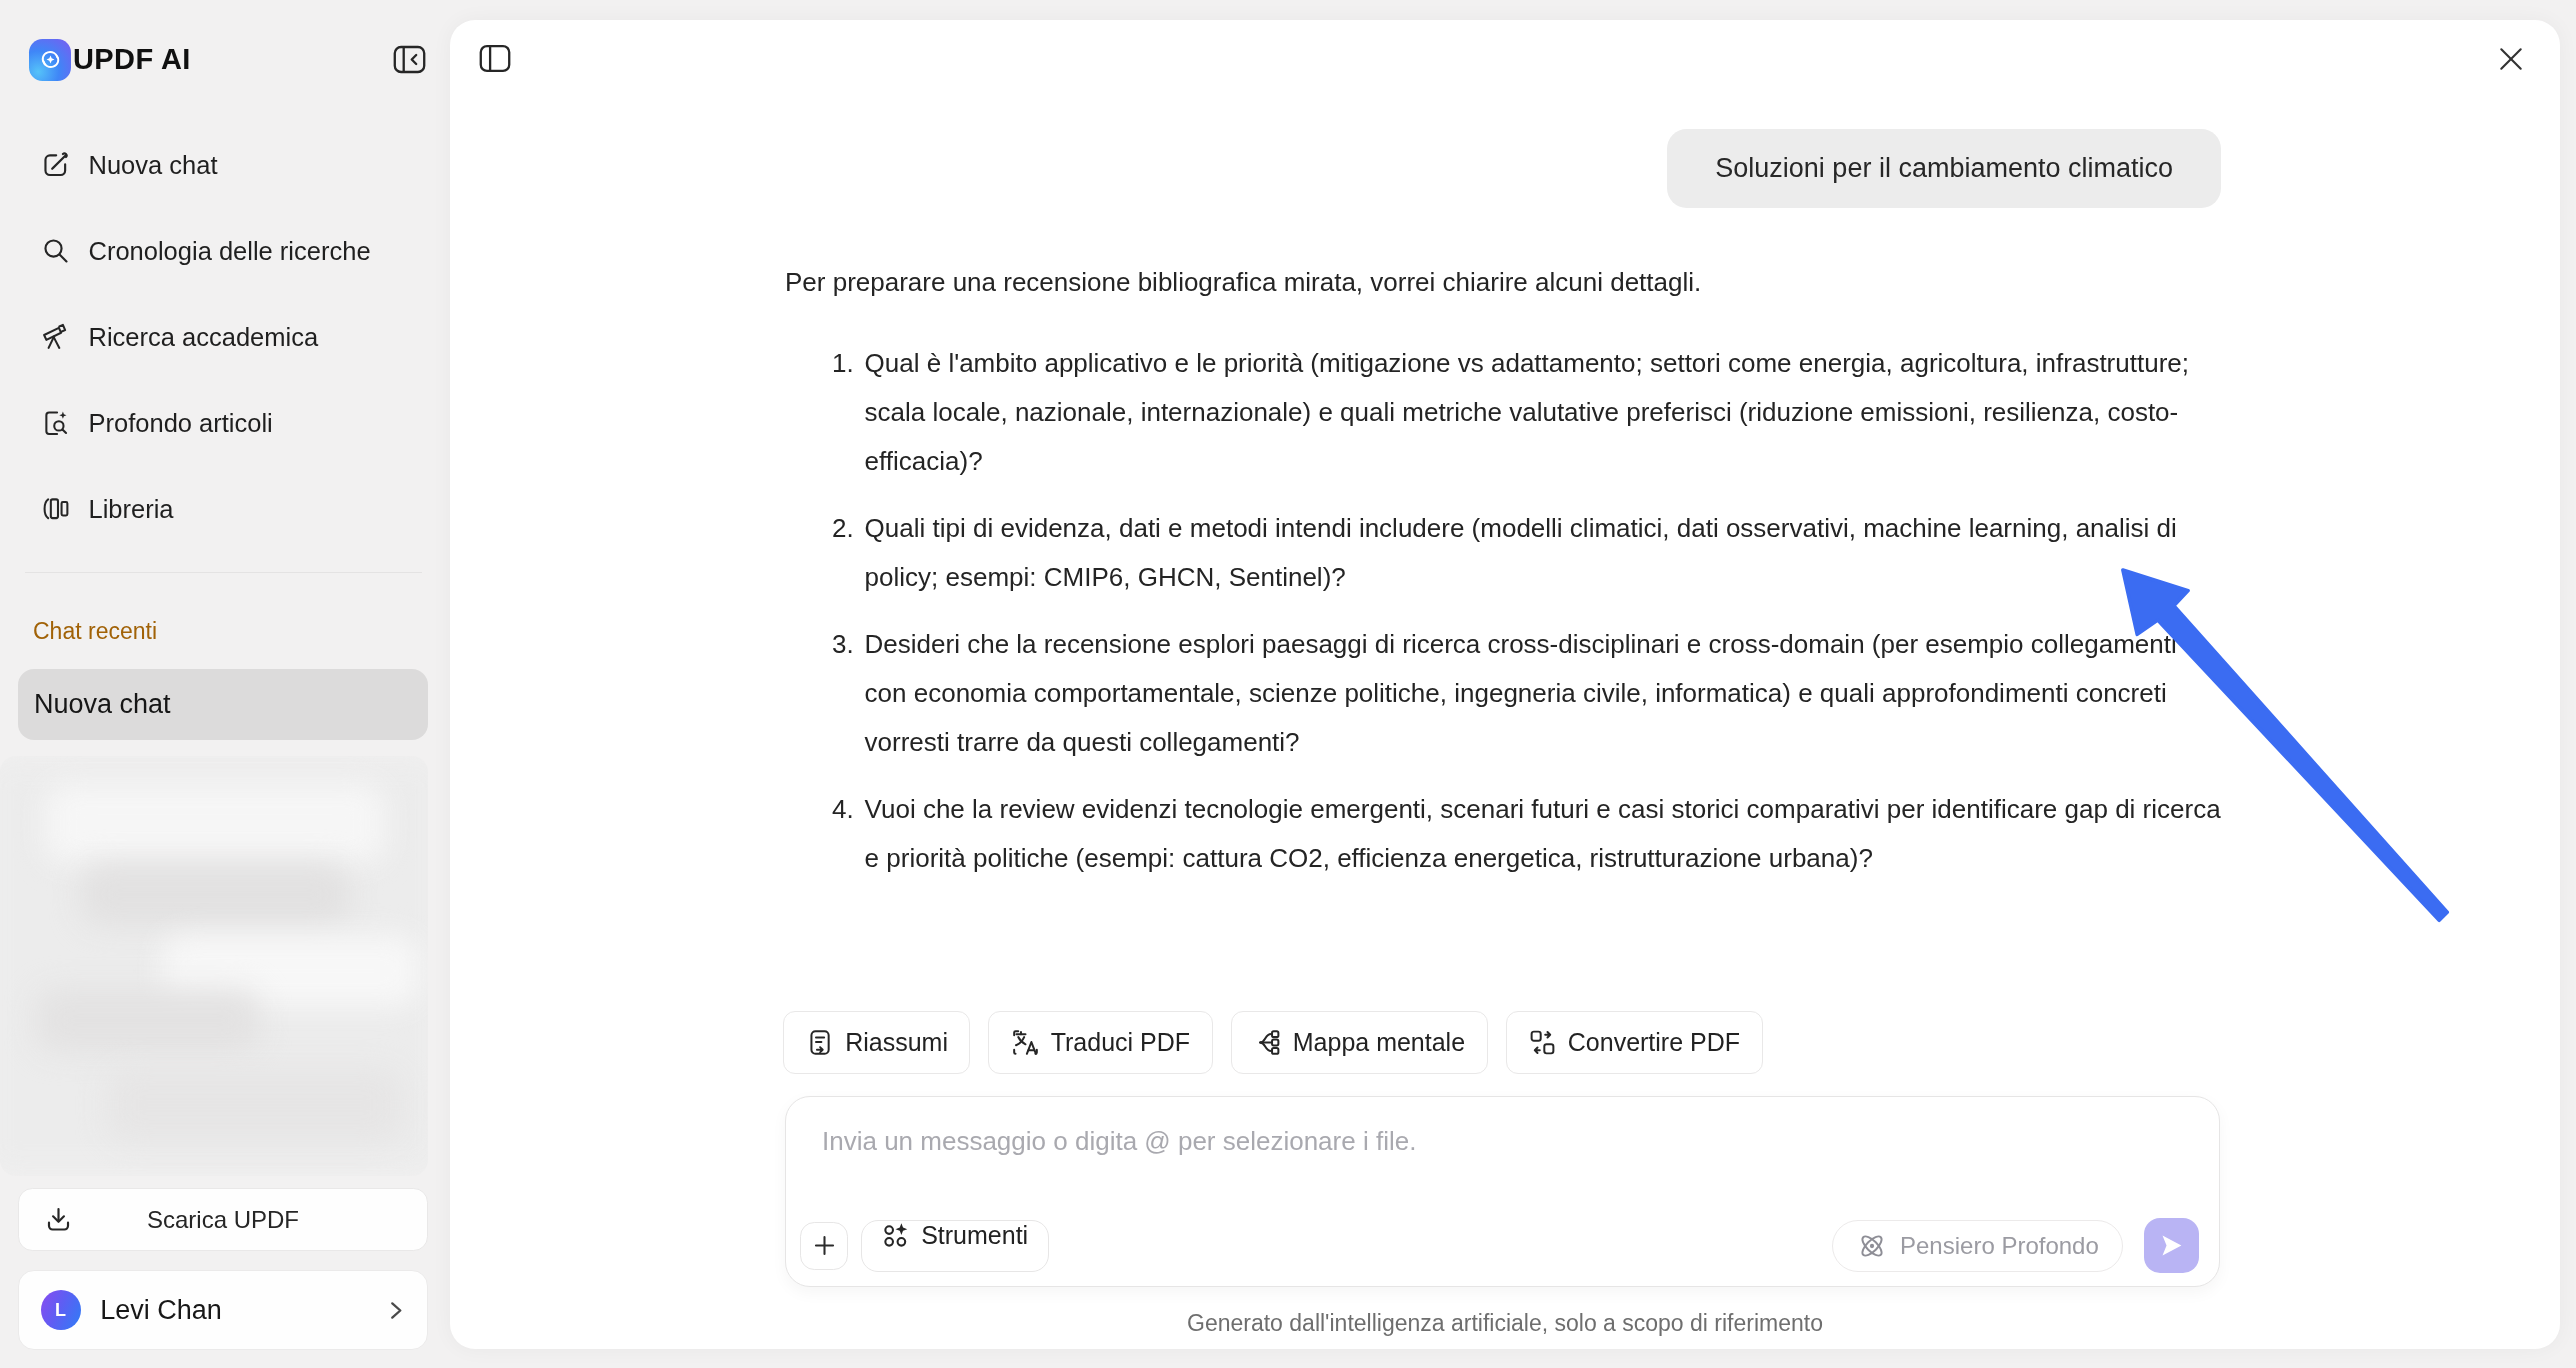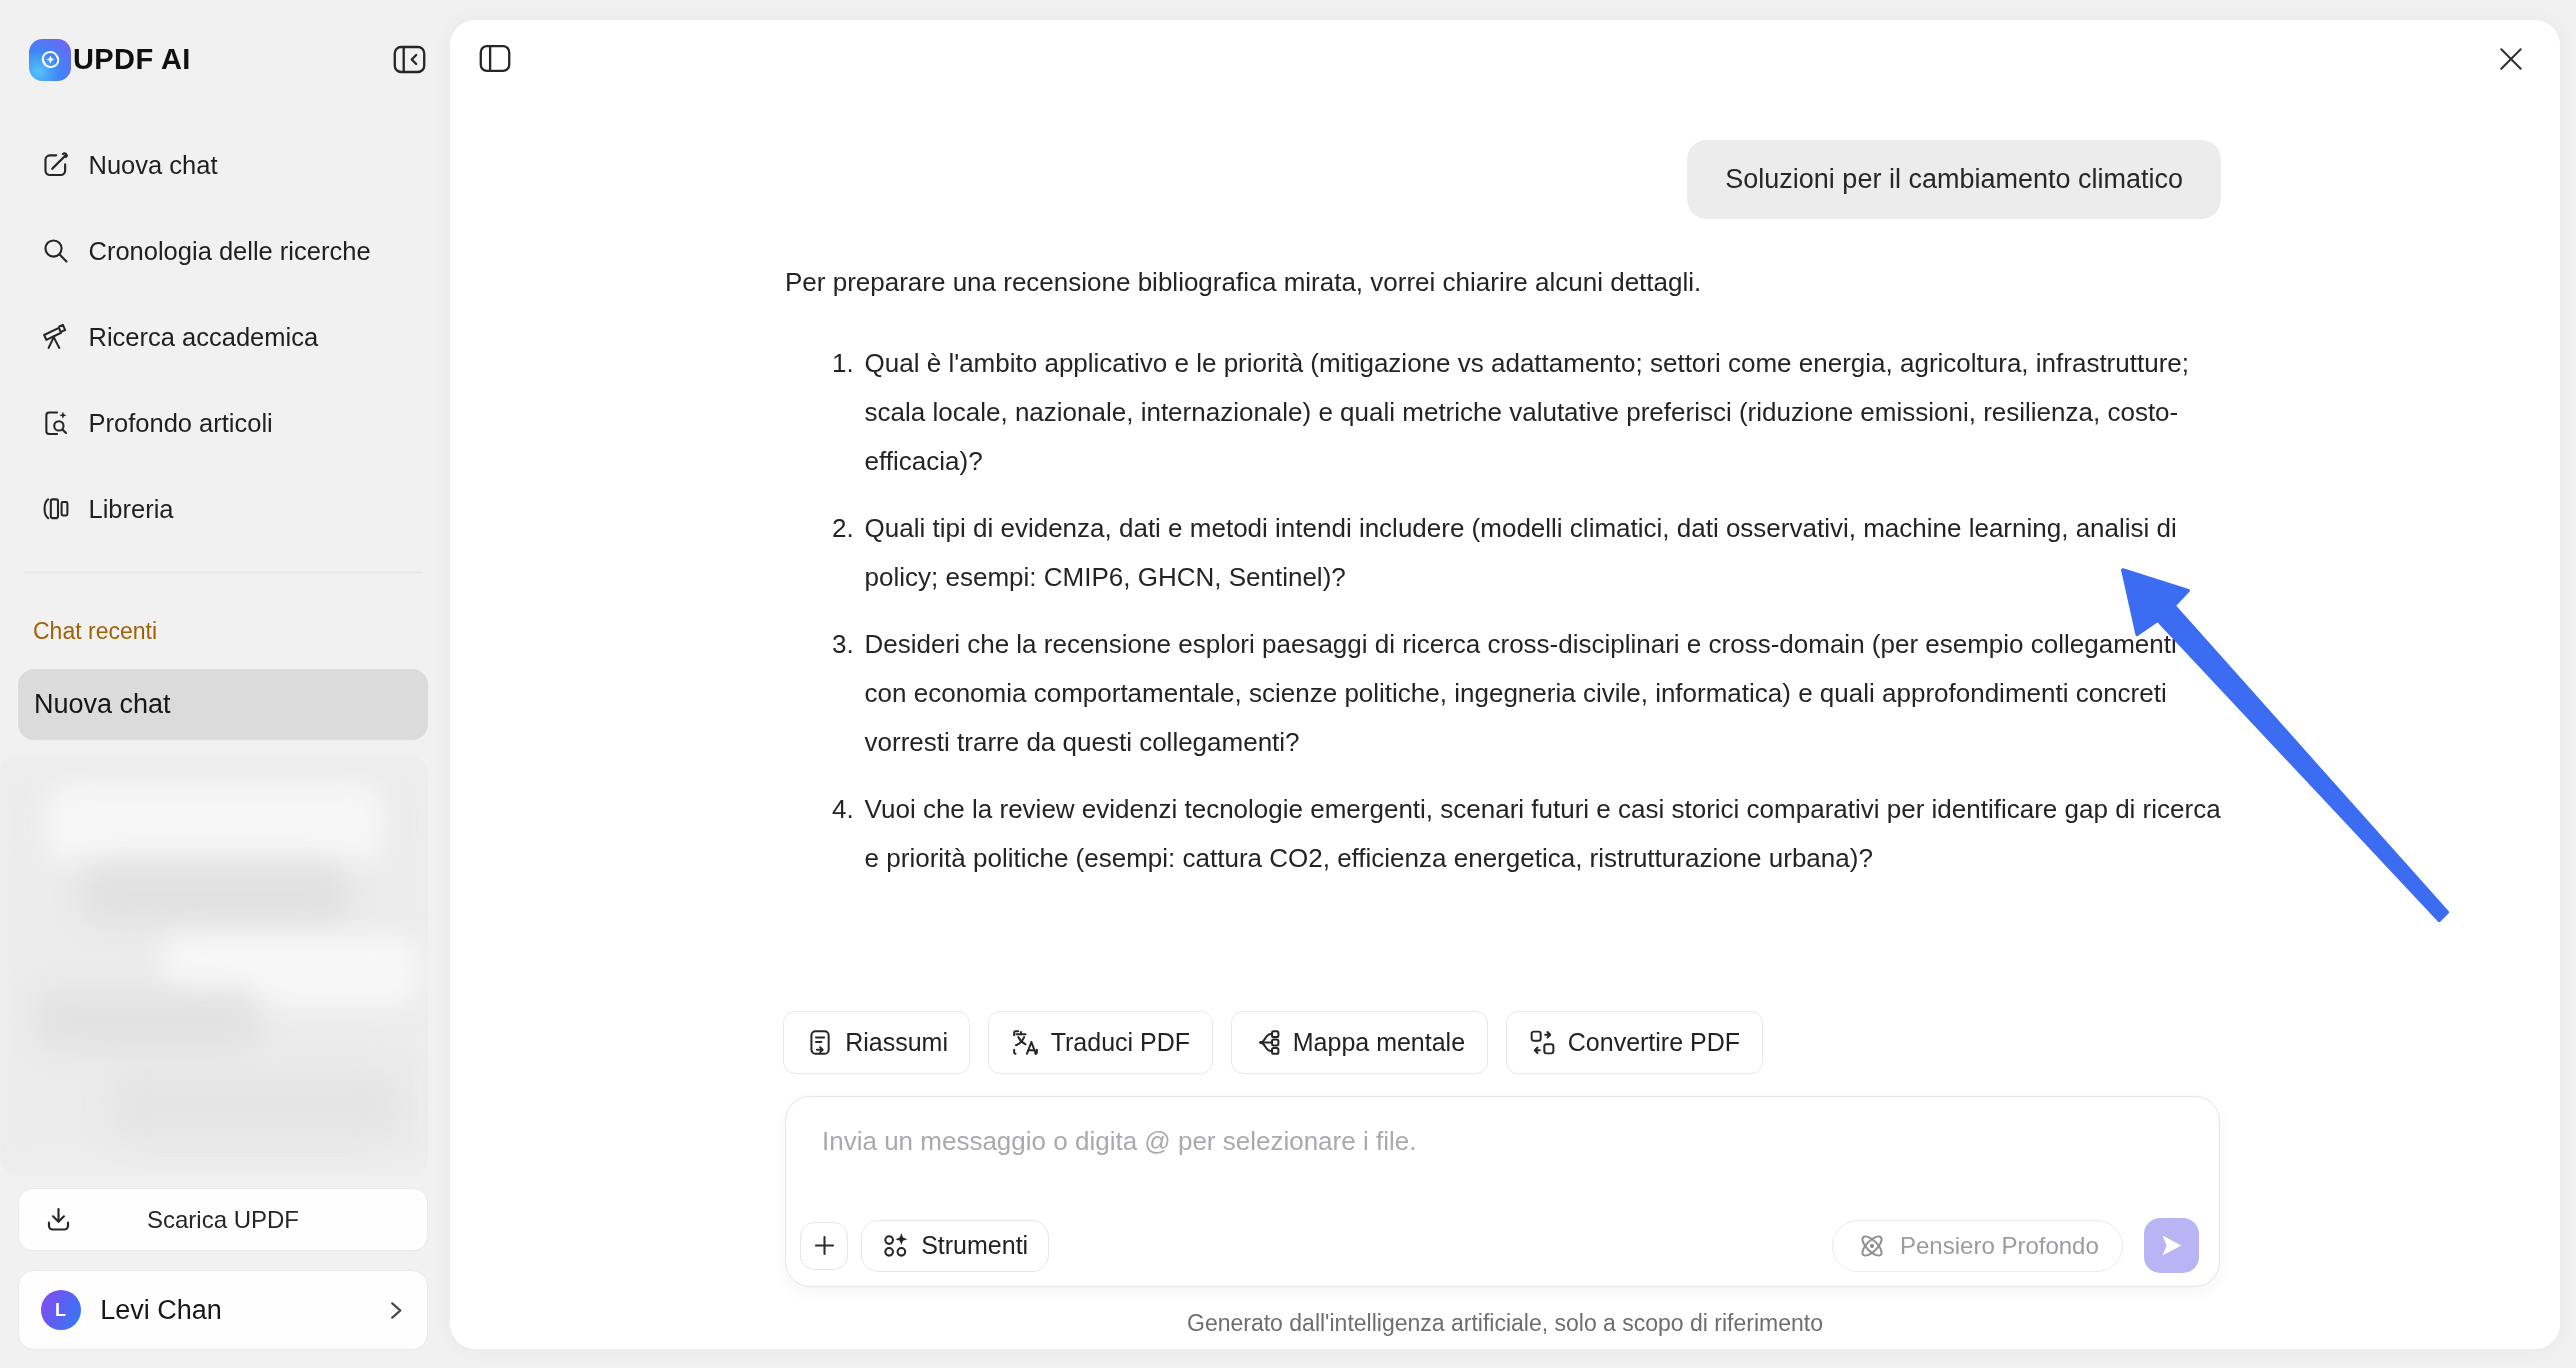--- a/index.html
+++ b/index.html
@@ -63,23 +63,23 @@
     position:absolute; left:450px; top:19.7px; width:2110px; height:1329px;
     background:#ffffff; border-radius:25px;
     box-shadow:0 0 21.5px rgba(0,0,0,.045);
   }
   .panel-toggle { position:absolute; left:29px; top:23px; width:36px; height:32px; background:none; border:none; cursor:pointer; }
   .close-btn { position:absolute; right:30px; top:23px; width:34px; height:32px; background:none; border:none; cursor:pointer; }
 
   .chat-col { position:absolute; left:335px; top:0; width:1436px; height:100%; }
 
   .user-bubble {
-    position:absolute; top:120px; right:0; height:79px;
+    position:absolute; top:109px; right:0; height:79px;
     background:#ececec; border-radius:19.7px;
-    display:flex; align-items:center; padding:0 38px;
+    display:flex; align-items:center; padding:0 48px;
     font-size:27px; color:#272727;
   }
 
   .assistant-msg { position:absolute; left:0; top:238px; width:1436px; font-size:26px; line-height:49px; color:#242424; }
   .assistant-msg .intro { margin-bottom:32px; }
   .assistant-msg ol { list-style:decimal; padding-left:30px; }
   .assistant-msg ol li { margin-bottom:18px; padding-left:3.6px;margin-left:46px; }
 
   .chips-row { position:absolute; left:333px; top:991px; display:flex; gap:18px; }
   .chip {
@@ -100,21 +100,21 @@
     font-family:inherit; font-size:26px; color:#333;
   }
   .input-box textarea::placeholder { color:#a9a9af; }
   .input-toolbar { position:absolute; left:14.3px; right:19.7px; bottom:12.5px; height:55px; display:flex; align-items:center; }
   .add-btn {
     width:48px; height:48px; border:1.8px solid #e7e6e6; background:#fff;
     border-radius:14.3px; display:flex; align-items:center; justify-content:center; cursor:pointer;
   }
   .tools-btn {
     margin-left:12.5px; height:52px; border:1.8px solid #e7e6e6; background:#fff;
-    border-radius:17px; display:flex; align-items:center; gap:10.7px; padding:0 19.7px;
+    border-radius:17px; display:flex; align-items:flex-start; gap:10.7px; padding:0 19.7px;
     font-size:25px; color:#222; cursor:pointer;
   }
   .toolbar-right { margin-left:auto; display:flex; align-items:center; gap:21.5px; }
   .deepthink-btn {
     height:52px; border:1.8px solid #eceaea; background:#fff; border-radius:26px;
     display:flex; align-items:center; gap:12.5px; padding:0 23px;
     font-size:24px; color:#9b9ba2; cursor:pointer;
   }
   .send-btn {
     width:55px; height:55px; border:none; border-radius:16px;

